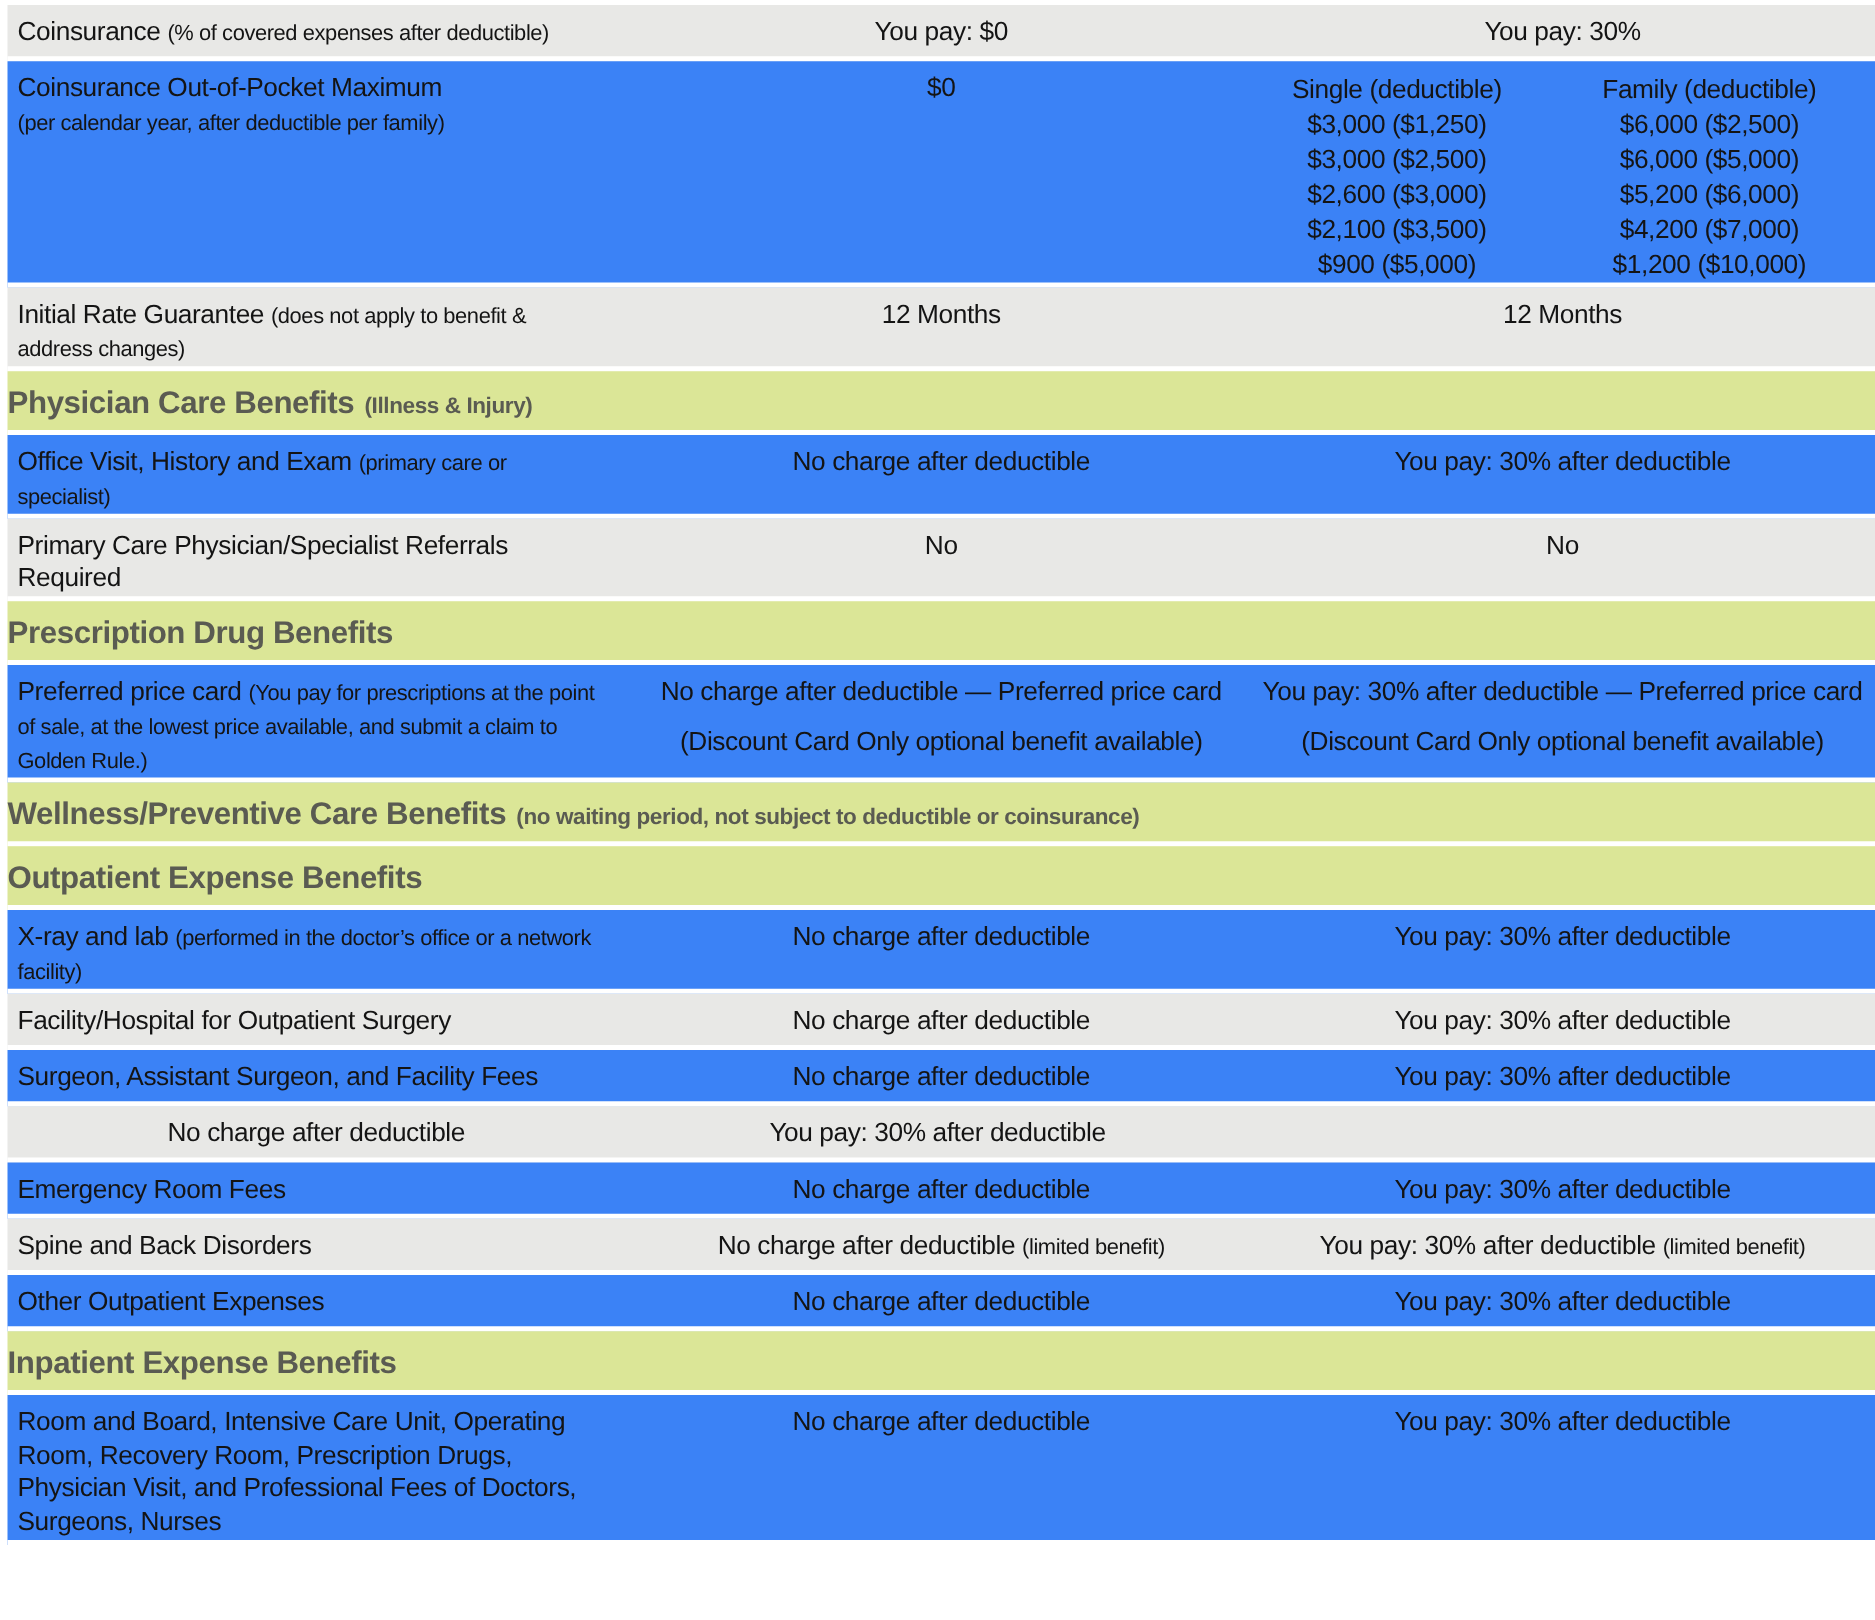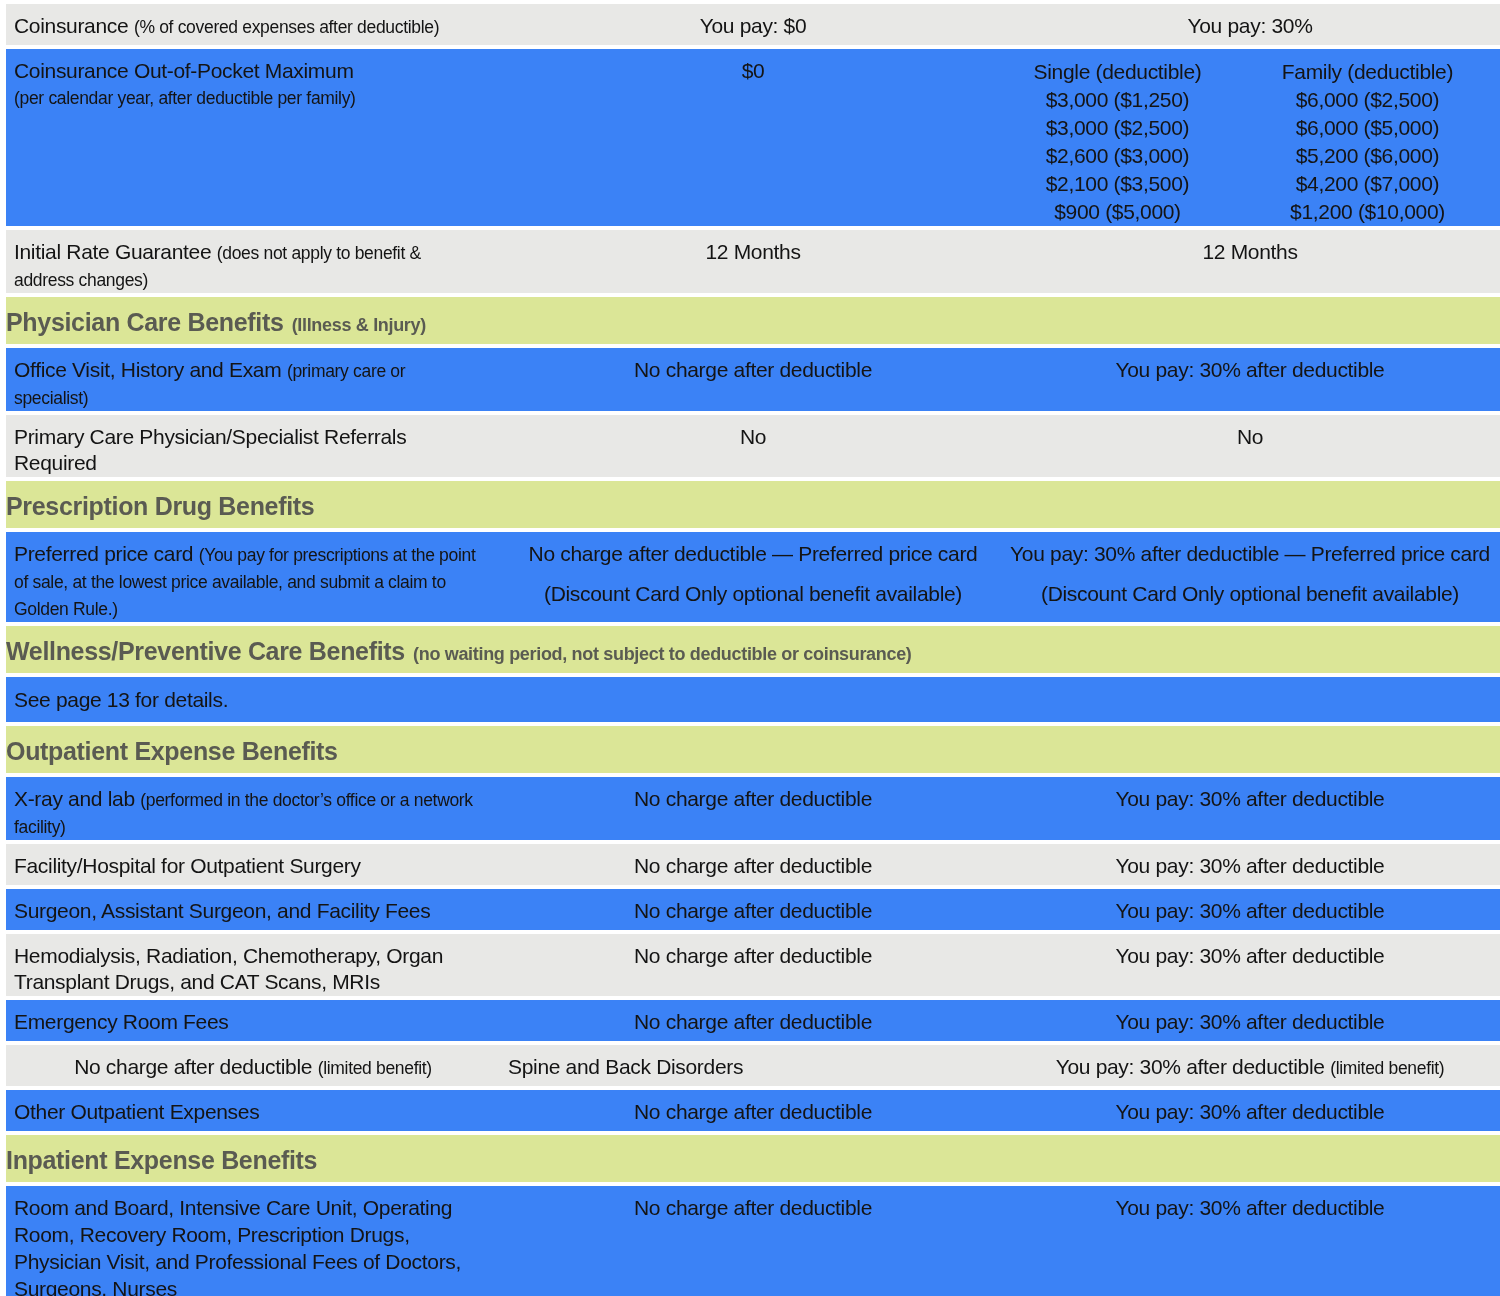--- a/index.html
+++ b/index.html
@@ -227,23 +227,20 @@
         <span>You pay: 30% after deductible — Preferred price card</span>
         
       </div>
       <div class="sub-line val-note" style="font-size:21px">(Discount Card Only optional benefit available)</div>
     </div>
   </div>
     <div class="row section-row">
     <span class="section-title">Wellness/Preventive Care Benefits</span>
     <span class="section-note">(no waiting period, not subject to deductible or coinsurance)</span>
   </div>
-    <div class="row note-row bg-white">
-    <div class="cell note-cell">See page 13 for details.</div>
-  </div>
     <div class="row section-row">
     <span class="section-title">Outpatient Expense Benefits</span>
     
   </div>
     <div class="row data-row bg-white">
     <div class="cell label-cell">
       <span>X-ray and lab</span>
       <span class="label-note">(performed in the doctor’s office or a network facility)</span>
     </div>
     <div class="cell val-cell">
@@ -295,24 +292,20 @@
     </div>
     <div class="cell val-cell right-col">
       <div>
         <span>You pay: 30% after deductible</span>
         
       </div>
 
     </div>
   </div>
     <div class="row data-row bg-gray">
-    <div class="cell label-cell">
-      <span>Hemodialysis, Radiation, Chemotherapy, Organ Transplant Drugs, and CAT Scans, MRIs</span>
-      
-    </div>
     <div class="cell val-cell">
       <div>
         <span>No charge after deductible</span>
         
       </div>
 
     </div>
     <div class="cell val-cell right-col">
       <div>
         <span>You pay: 30% after deductible</span>
@@ -335,30 +328,30 @@
     </div>
     <div class="cell val-cell right-col">
       <div>
         <span>You pay: 30% after deductible</span>
         
       </div>
 
     </div>
   </div>
     <div class="row data-row bg-gray">
+    <div class="cell label-cell">
+      <span>Spine and Back Disorders</span>
+      
+    </div>
     <div class="cell val-cell">
       <div>
         <span>No charge after deductible</span>
         <span class="val-note">(limited benefit)</span>
       </div>
 
-    </div>
-    <div class="cell label-cell">
-      <span>Spine and Back Disorders</span>
-      
     </div>
     <div class="cell val-cell right-col">
       <div>
         <span>You pay: 30% after deductible</span>
         <span class="val-note">(limited benefit)</span>
       </div>
 
     </div>
   </div>
     <div class="row data-row bg-white">

